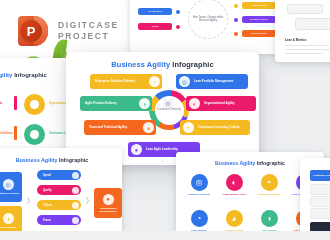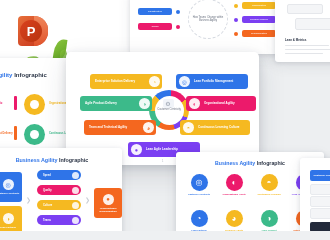--- a/index.html
+++ b/index.html
@@ -153,20 +153,24 @@
 <body>
 
 <div class="stage">
 
   <div class="slide" id="slide-title">
     <div class="ppt-logo">
       <div class="back"></div>
         <div class="fold"></div>
       <div class="p">P</div>
     </div>
+    <div class="brand">
+      <div>DIGITCASE</div>
+      <div>PROJECT</div>
+    </div>
     <div class="leaf l1"></div>
     <div class="leaf l2"></div>
     <div class="leaf l3"></div>
   </div>
 
   <div class="slide" id="slide-mindmap">
     <div class="mm-center">How Teams Change within Business Agility</div>
 
     <div class="mm-pill" style="left:8px;top:18px;width:34px;background:#2f74e8;">
       <div class="mm-node">Infrastructure</div>
@@ -218,20 +222,24 @@
 
     <div class="lt-txt" style="left:33px;top:74px;color:#f4671f;">Agile Product Delivery</div>
     <div class="lt-bar" style="left:62px;top:68px;background:#f4671f;"></div>
 
     <div class="ring" style="left:72px;top:66px;background:#3cba8a;">◓</div>
     <div class="lt-txt" style="left:97px;top:74px;color:#3cba8a;">Continuous Learning</div>
   </div>
 
   <div class="slide" id="slide-main">
 
+    <div class="main-title">
+      <span>Business Agility</span>
+      <b>Infographic</b>
+    </div>
 
     <div class="hub"></div>
     <div class="hub-ico">⚙</div>
     <div class="hub-lbl">Customer Centricity</div>
 
     <div class="node" style="left:24px;top:22px;width:72px;background:#f5b921;padding-left:5px;">
       <div class="ntxt" style="width:52px;">Enterprise Solution Delivery</div>
       <div class="badge" style="right:2px;color:#f5b921;">◔</div>
     </div>
 

